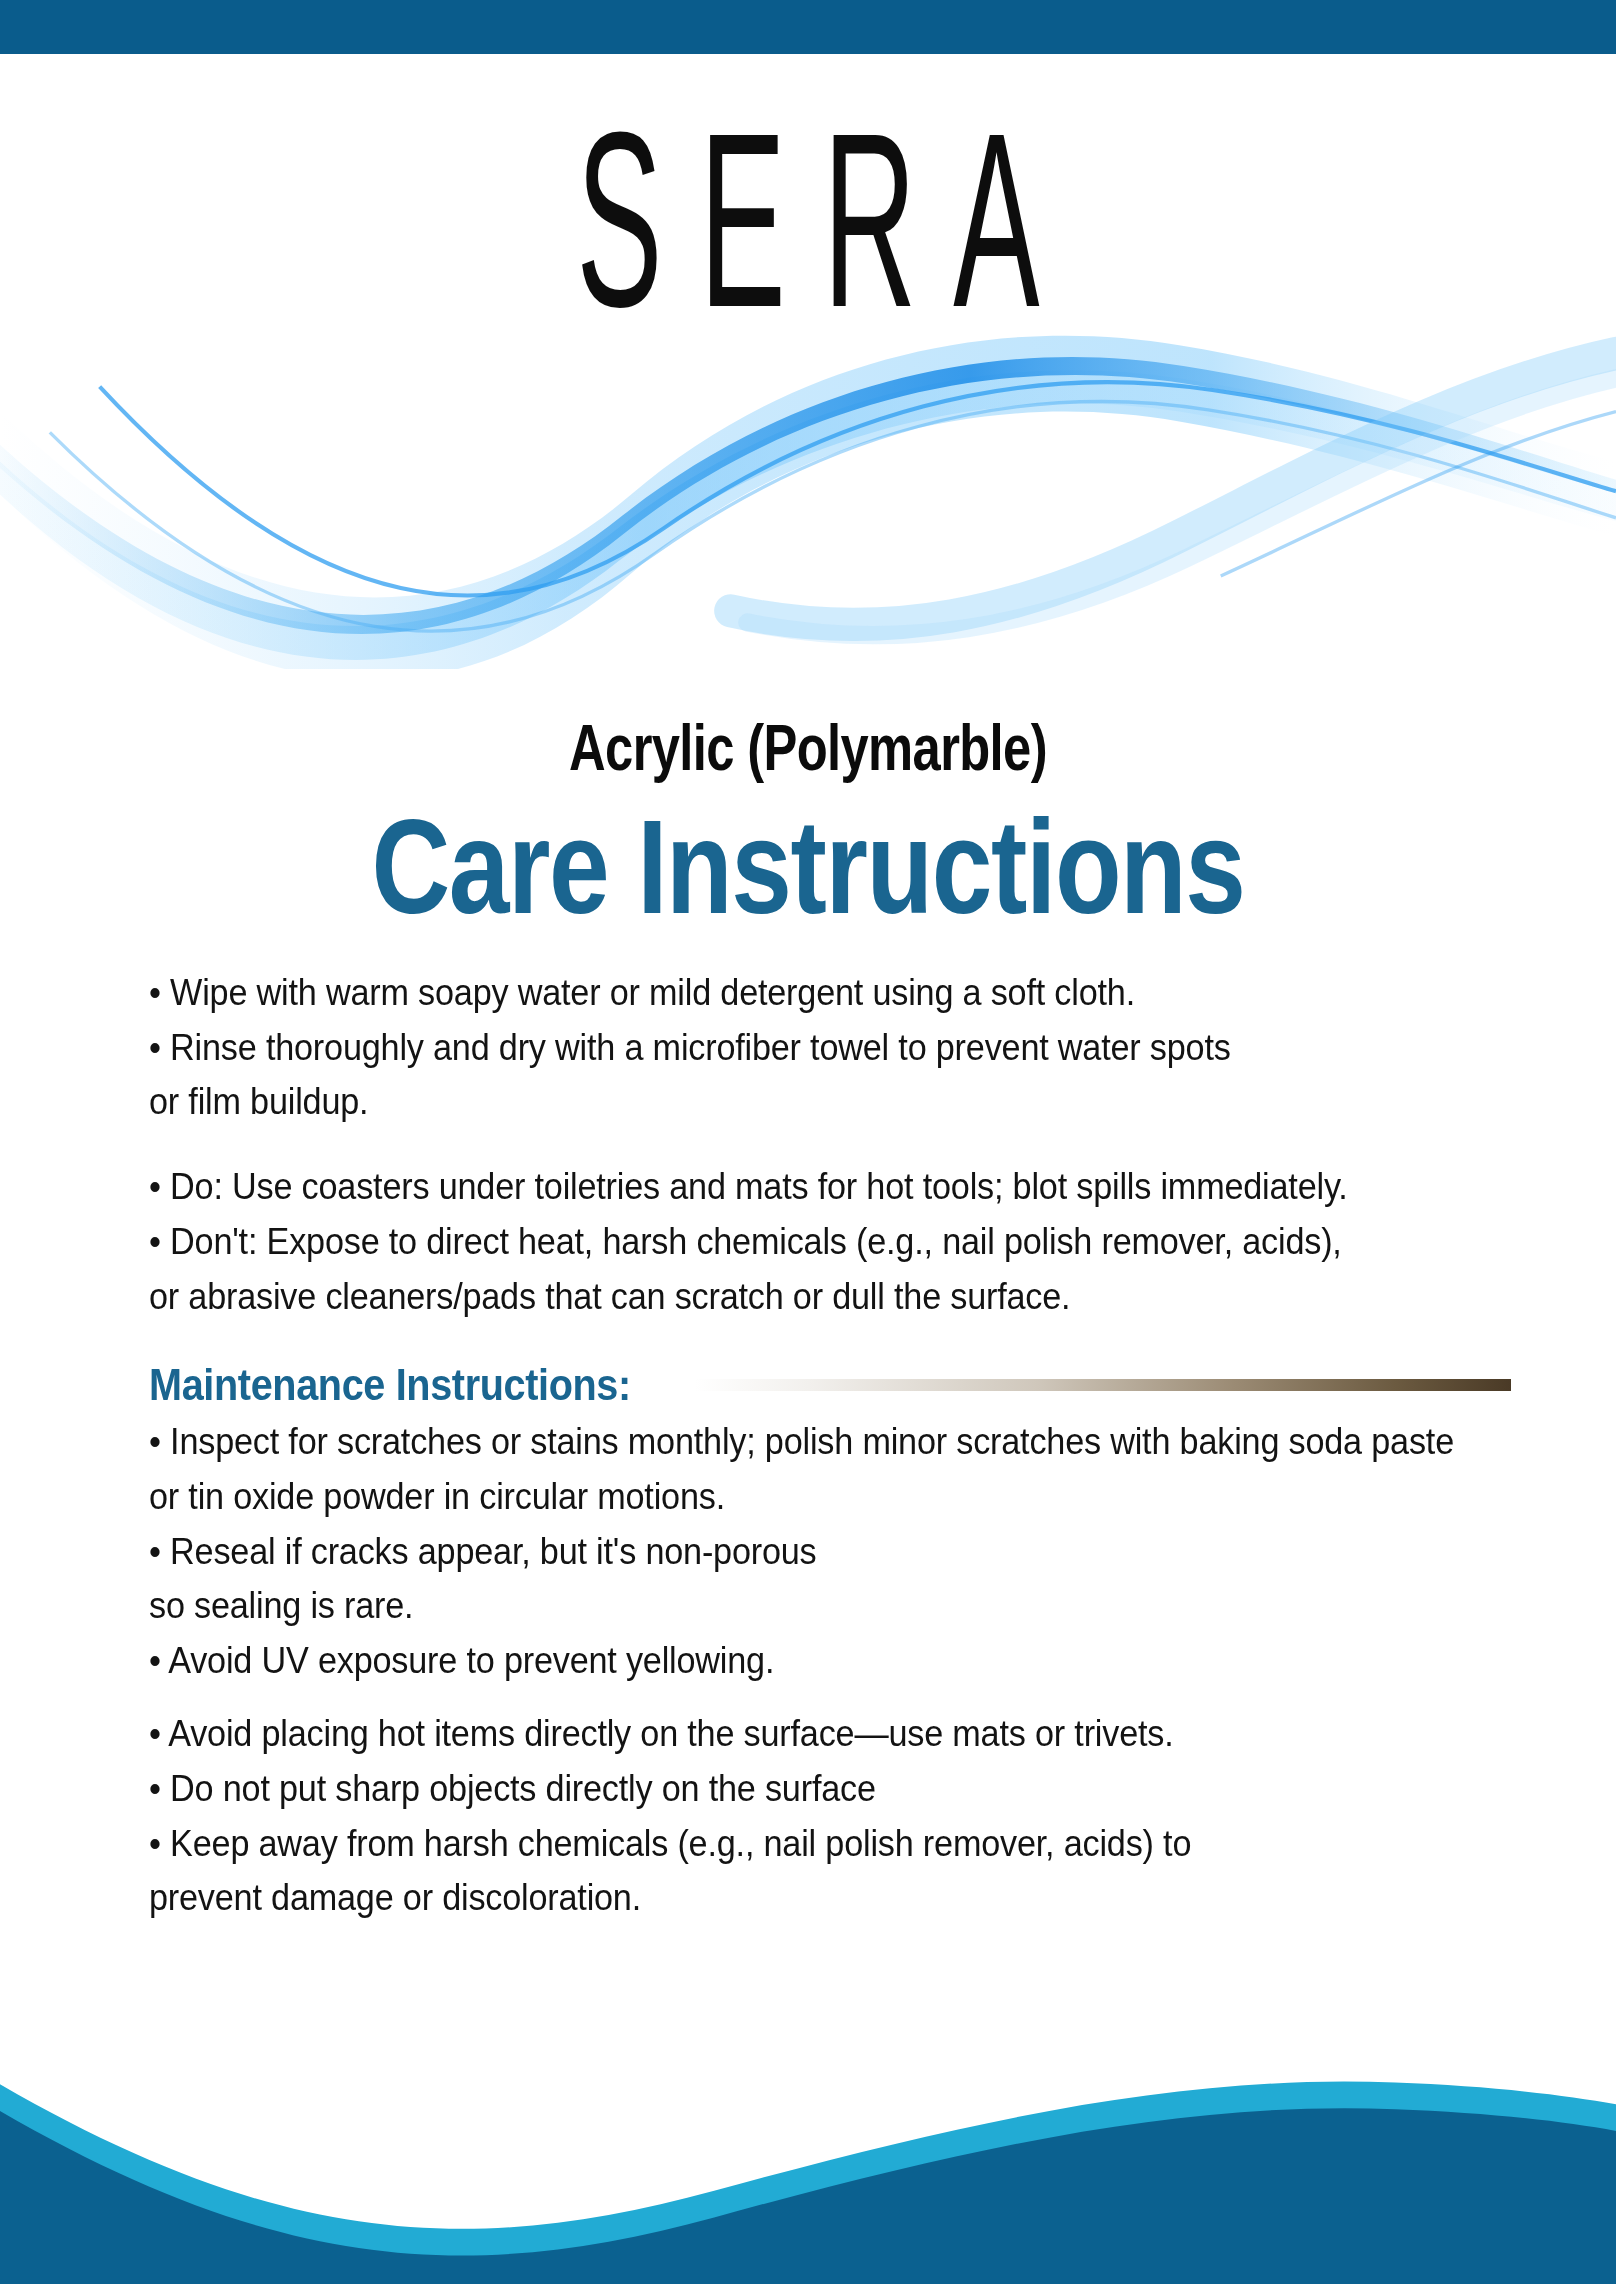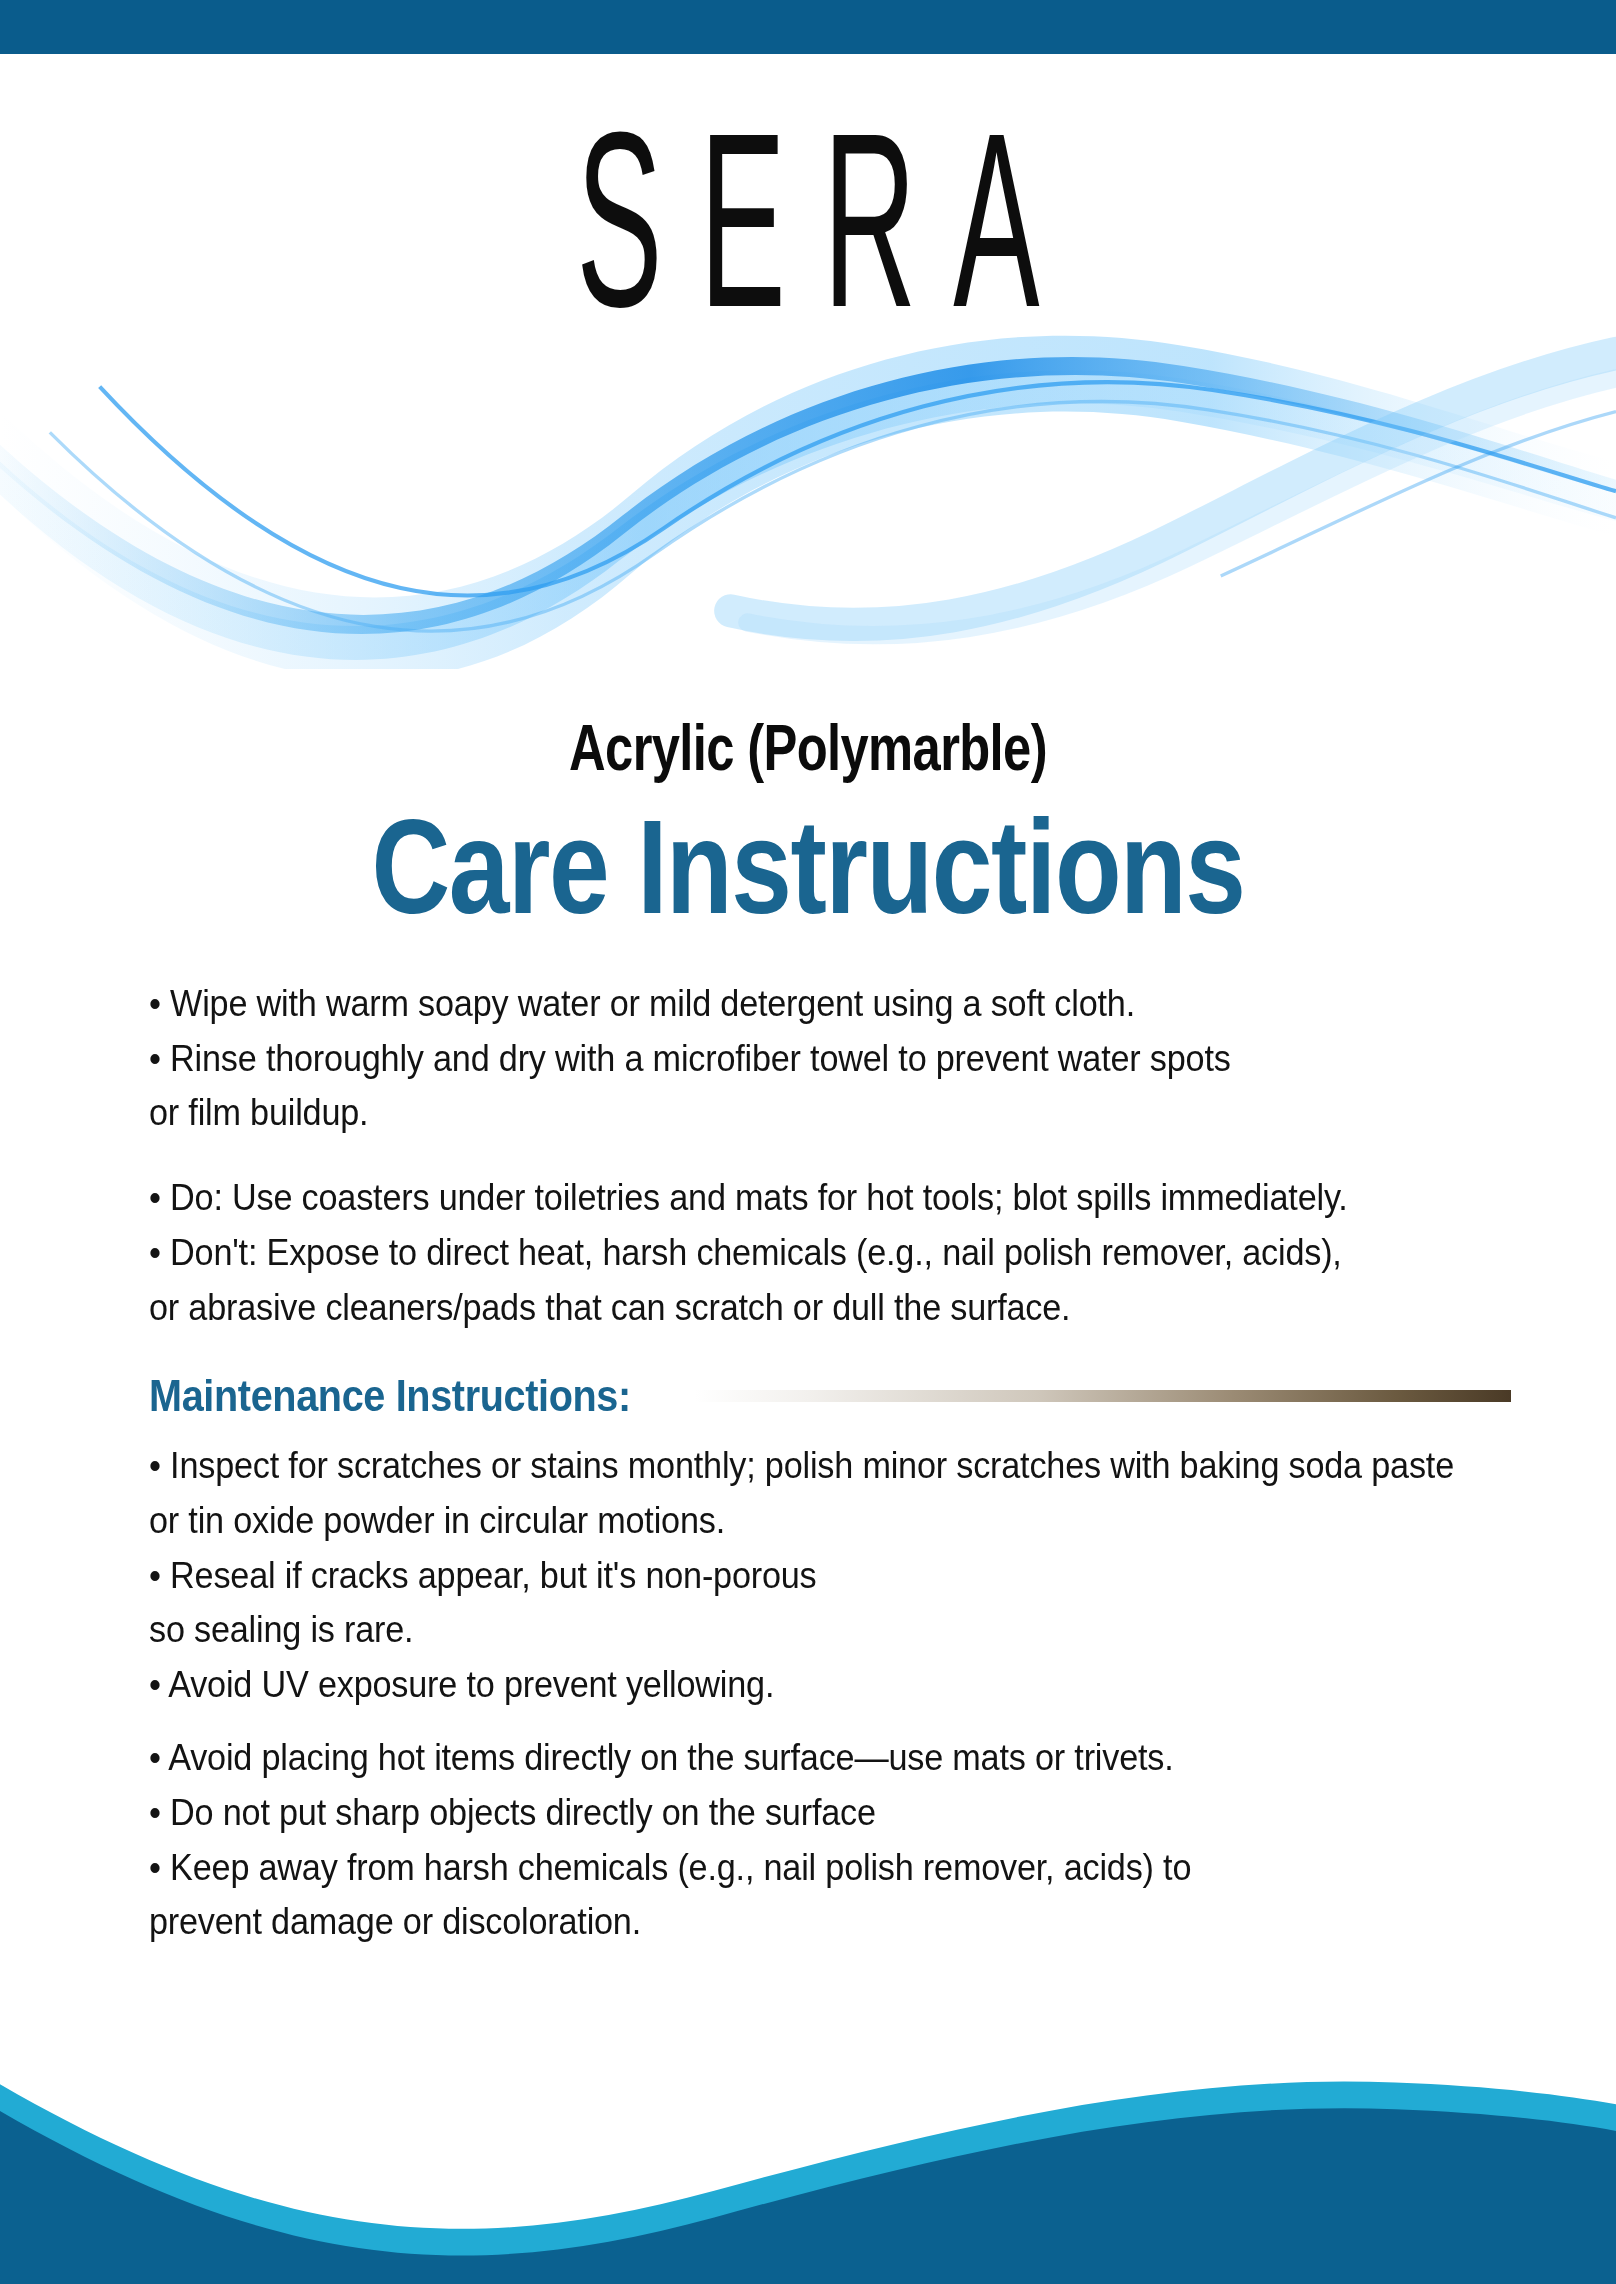--- a/index.html
+++ b/index.html
@@ -127,37 +127,37 @@
     background:linear-gradient(to right,
         #ffffff 0%,
         #f2f0ed 14%,
         #cfc7bb 42%,
         #9b8b74 66%,
         #6b5a40 86%,
         #4a3a26 100%);
   }
 
   .bullets {
-    margin-top:13px;
+    margin-top:0;
     padding-bottom:5px;
   }
 
   .bullet-line {
     font-size:36px;
     line-height:1.52;
     color:#131313;
     font-weight:400;
     letter-spacing:-0.2px;
     transform:scaleX(0.95);
     transform-origin:0 50%;
     white-space:nowrap;
   }
 
   
-  .section.s1 .bullets { margin-top:14px; }
+  .section.s1 .bullets { margin-top:3px; }
   .section.s1 { margin-bottom:25px; }
   .section.s2 { margin-bottom:25px; }
   .section.s3 { margin-bottom:13.3px; }
   .section.s4 { margin-bottom:0; }
 
   
   .footer-waves {
     position:absolute;
     bottom:0; left:0;
     width:1616px; height:233px;

